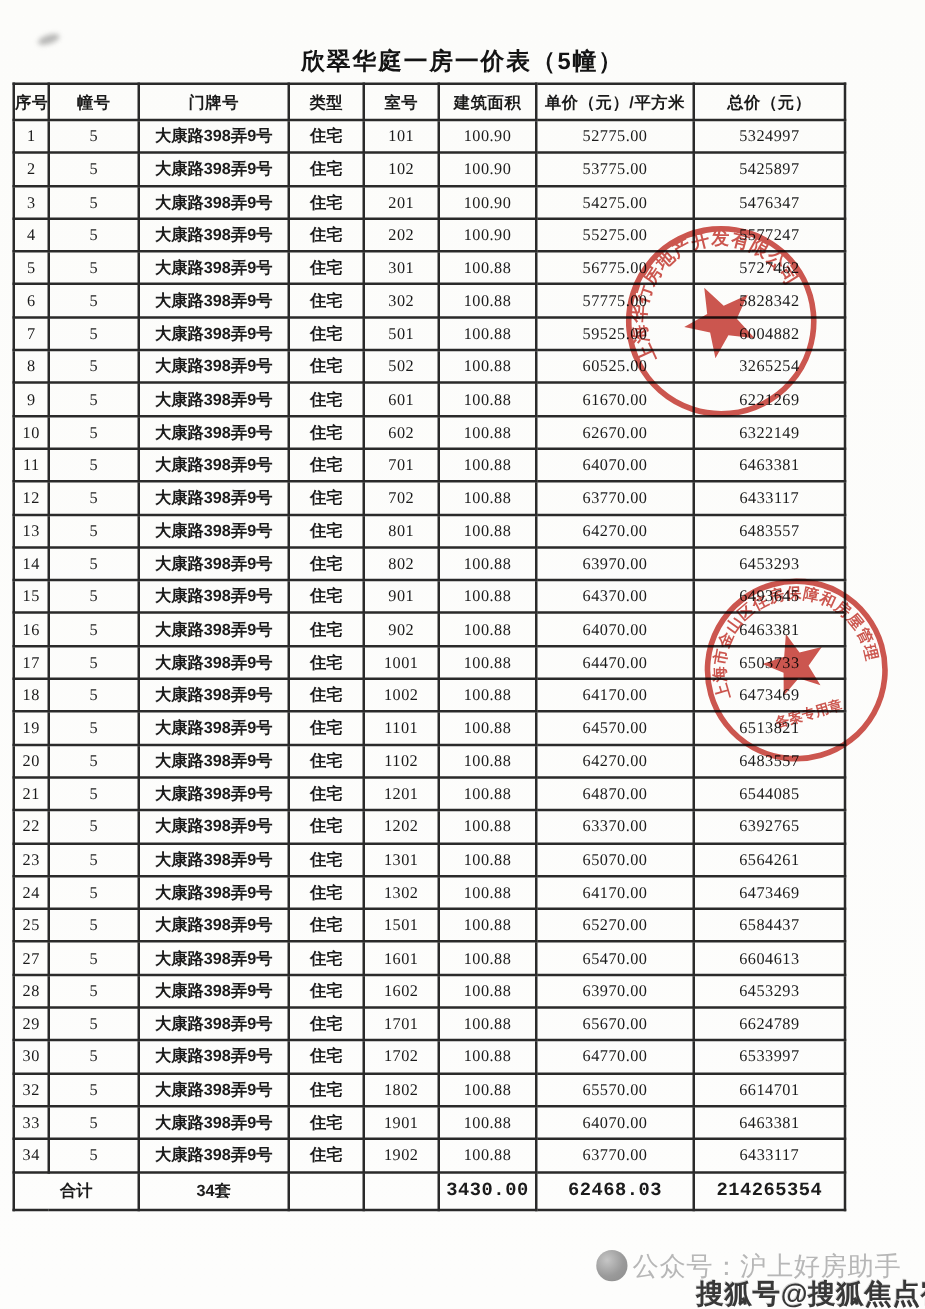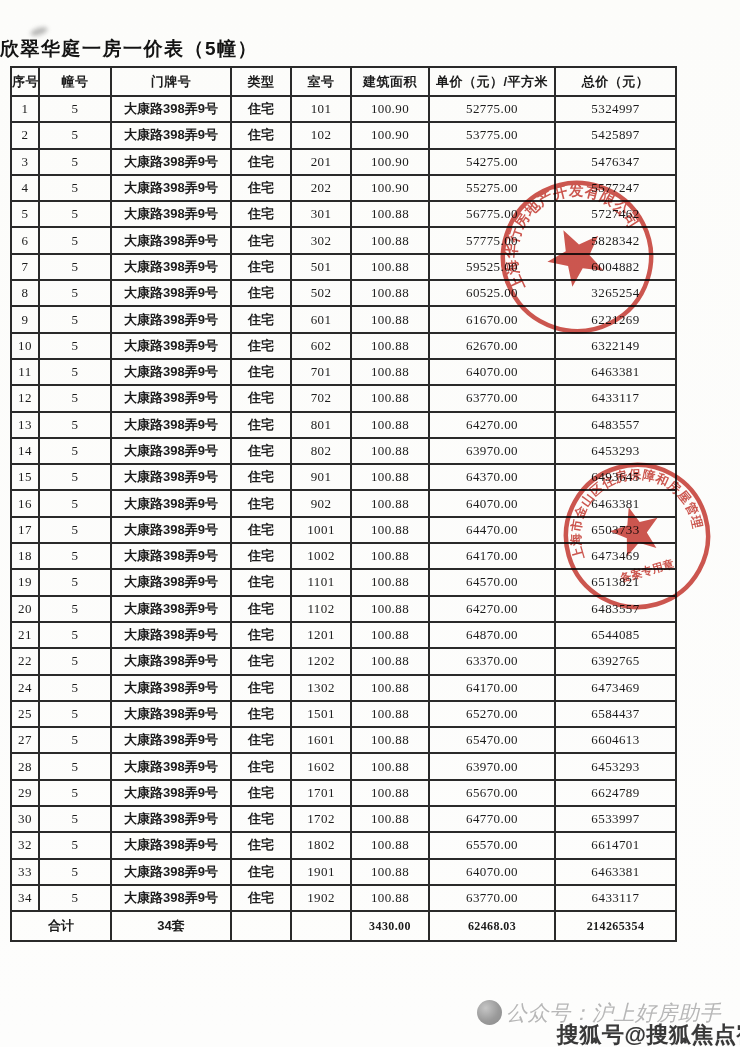--- a/index.html
+++ b/index.html
@@ -3,56 +3,56 @@
 <meta charset="utf-8">
 <style>
   html,body{margin:0;padding:0;}
   body{
     width:740px;height:1047px;position:relative;overflow:hidden;
     background:#fdfdfb;
     font-family:"Liberation Sans","DejaVu Sans",sans-serif;
   }
   .page{position:absolute;inset:0;background:linear-gradient(180deg,#fcfcfa 0%,#fdfdfc 100%);}
   .doc-title{
-    position:absolute;top:36px;left:0;width:100%;text-align:left;
+    position:absolute;top:36px;left:0;width:100%;text-align:center;
     font-size:19px;font-weight:bold;color:#141414;letter-spacing:1.5px;
   }
   table.price-table{
     position:absolute;left:10px;top:66px;width:665px;
     border-collapse:collapse;table-layout:fixed;
   }
   .price-table th,.price-table td{
     border:2px solid #2a2a2a;text-align:center;vertical-align:middle;
     padding:0;color:#1b1b1b;overflow:hidden;white-space:nowrap;
   }
   .price-table thead tr{height:29px;}
   .price-table th{font-size:13px;font-weight:bold;letter-spacing:.5px;margin-left:16px;}
   .price-table tbody tr{height:26.3px;}
   .price-table td.num{font-family:"Liberation Serif","DejaVu Serif",serif;font-size:13px;letter-spacing:.4px;}
   .price-table td.cjk{font-size:13px;font-weight:bold;}
   .price-table tfoot tr{height:30px;}
   .price-table tfoot td{font-weight:bold;margin-top:22px;}
-  .price-table tfoot td.num{font-family:Liberation Serif, serif;font-size:12px;}
+  .price-table tfoot td.num{font-family:Liberation Mono, monospace;font-size:15px;}
 
   .stamp{position:absolute;mix-blend-mode:multiply;opacity:.84;pointer-events:none;}
   .stamp svg{filter:blur(.45px);}
   .stamp .ring{fill:none;}
   .stamp .ringtext{font-weight:bold;letter-spacing:.5px;}
   .stamp1{left:492px;top:172px;}
   .stamp2{left:559px;top:458px;}
 
   .wm-logo{
     position:absolute;left:477px;top:1000px;width:25px;height:25px;border-radius:50%;
     background:radial-gradient(circle at 35% 32%,#c6c6c6 0%,#9a9a9a 55%,#8b8b8b 100%);
     mix-blend-mode:darken;
   }
   .wm-gray{
     position:absolute;left:506px;top:999px;width:230px;
     font-size:21px;color:#b7b7b7;font-weight:500;letter-spacing:.5px;
-    mix-blend-mode:darken;white-space:nowrap;font-style:italic;
+    mix-blend-mode:darken;white-space:nowrap;
   }
   .wm-dark{
     position:absolute;left:557px;top:1020px;width:180px;
     font-size:22px;font-weight:bold;color:#383838;letter-spacing:.5px;
     text-shadow:1px 1px 0 rgba(255,255,255,.75), -0.5px -0.5px 0 rgba(120,120,120,.35);
     white-space:nowrap;
   }
   .smudge{
     position:absolute;left:30px;top:28px;width:18px;height:7px;border-radius:50%;
     background:rgba(80,80,80,.4);transform:rotate(-18deg);filter:blur(2px);
@@ -305,20 +305,30 @@
           <td class="num">22</td>
           <td class="num">5</td>
           <td class="cjk">大康路398弄9号</td>
           <td class="cjk">住宅</td>
           <td class="num">1202</td>
           <td class="num">100.88</td>
           <td class="num">63370.00</td>
           <td class="num">6392765</td>
         </tr>
         <tr>
+          <td class="num">23</td>
+          <td class="num">5</td>
+          <td class="cjk">大康路398弄9号</td>
+          <td class="cjk">住宅</td>
+          <td class="num">1301</td>
+          <td class="num">100.88</td>
+          <td class="num">65070.00</td>
+          <td class="num">6564261</td>
+        </tr>
+        <tr>
           <td class="num">24</td>
           <td class="num">5</td>
           <td class="cjk">大康路398弄9号</td>
           <td class="cjk">住宅</td>
           <td class="num">1302</td>
           <td class="num">100.88</td>
           <td class="num">64170.00</td>
           <td class="num">6473469</td>
         </tr>
         <tr>

